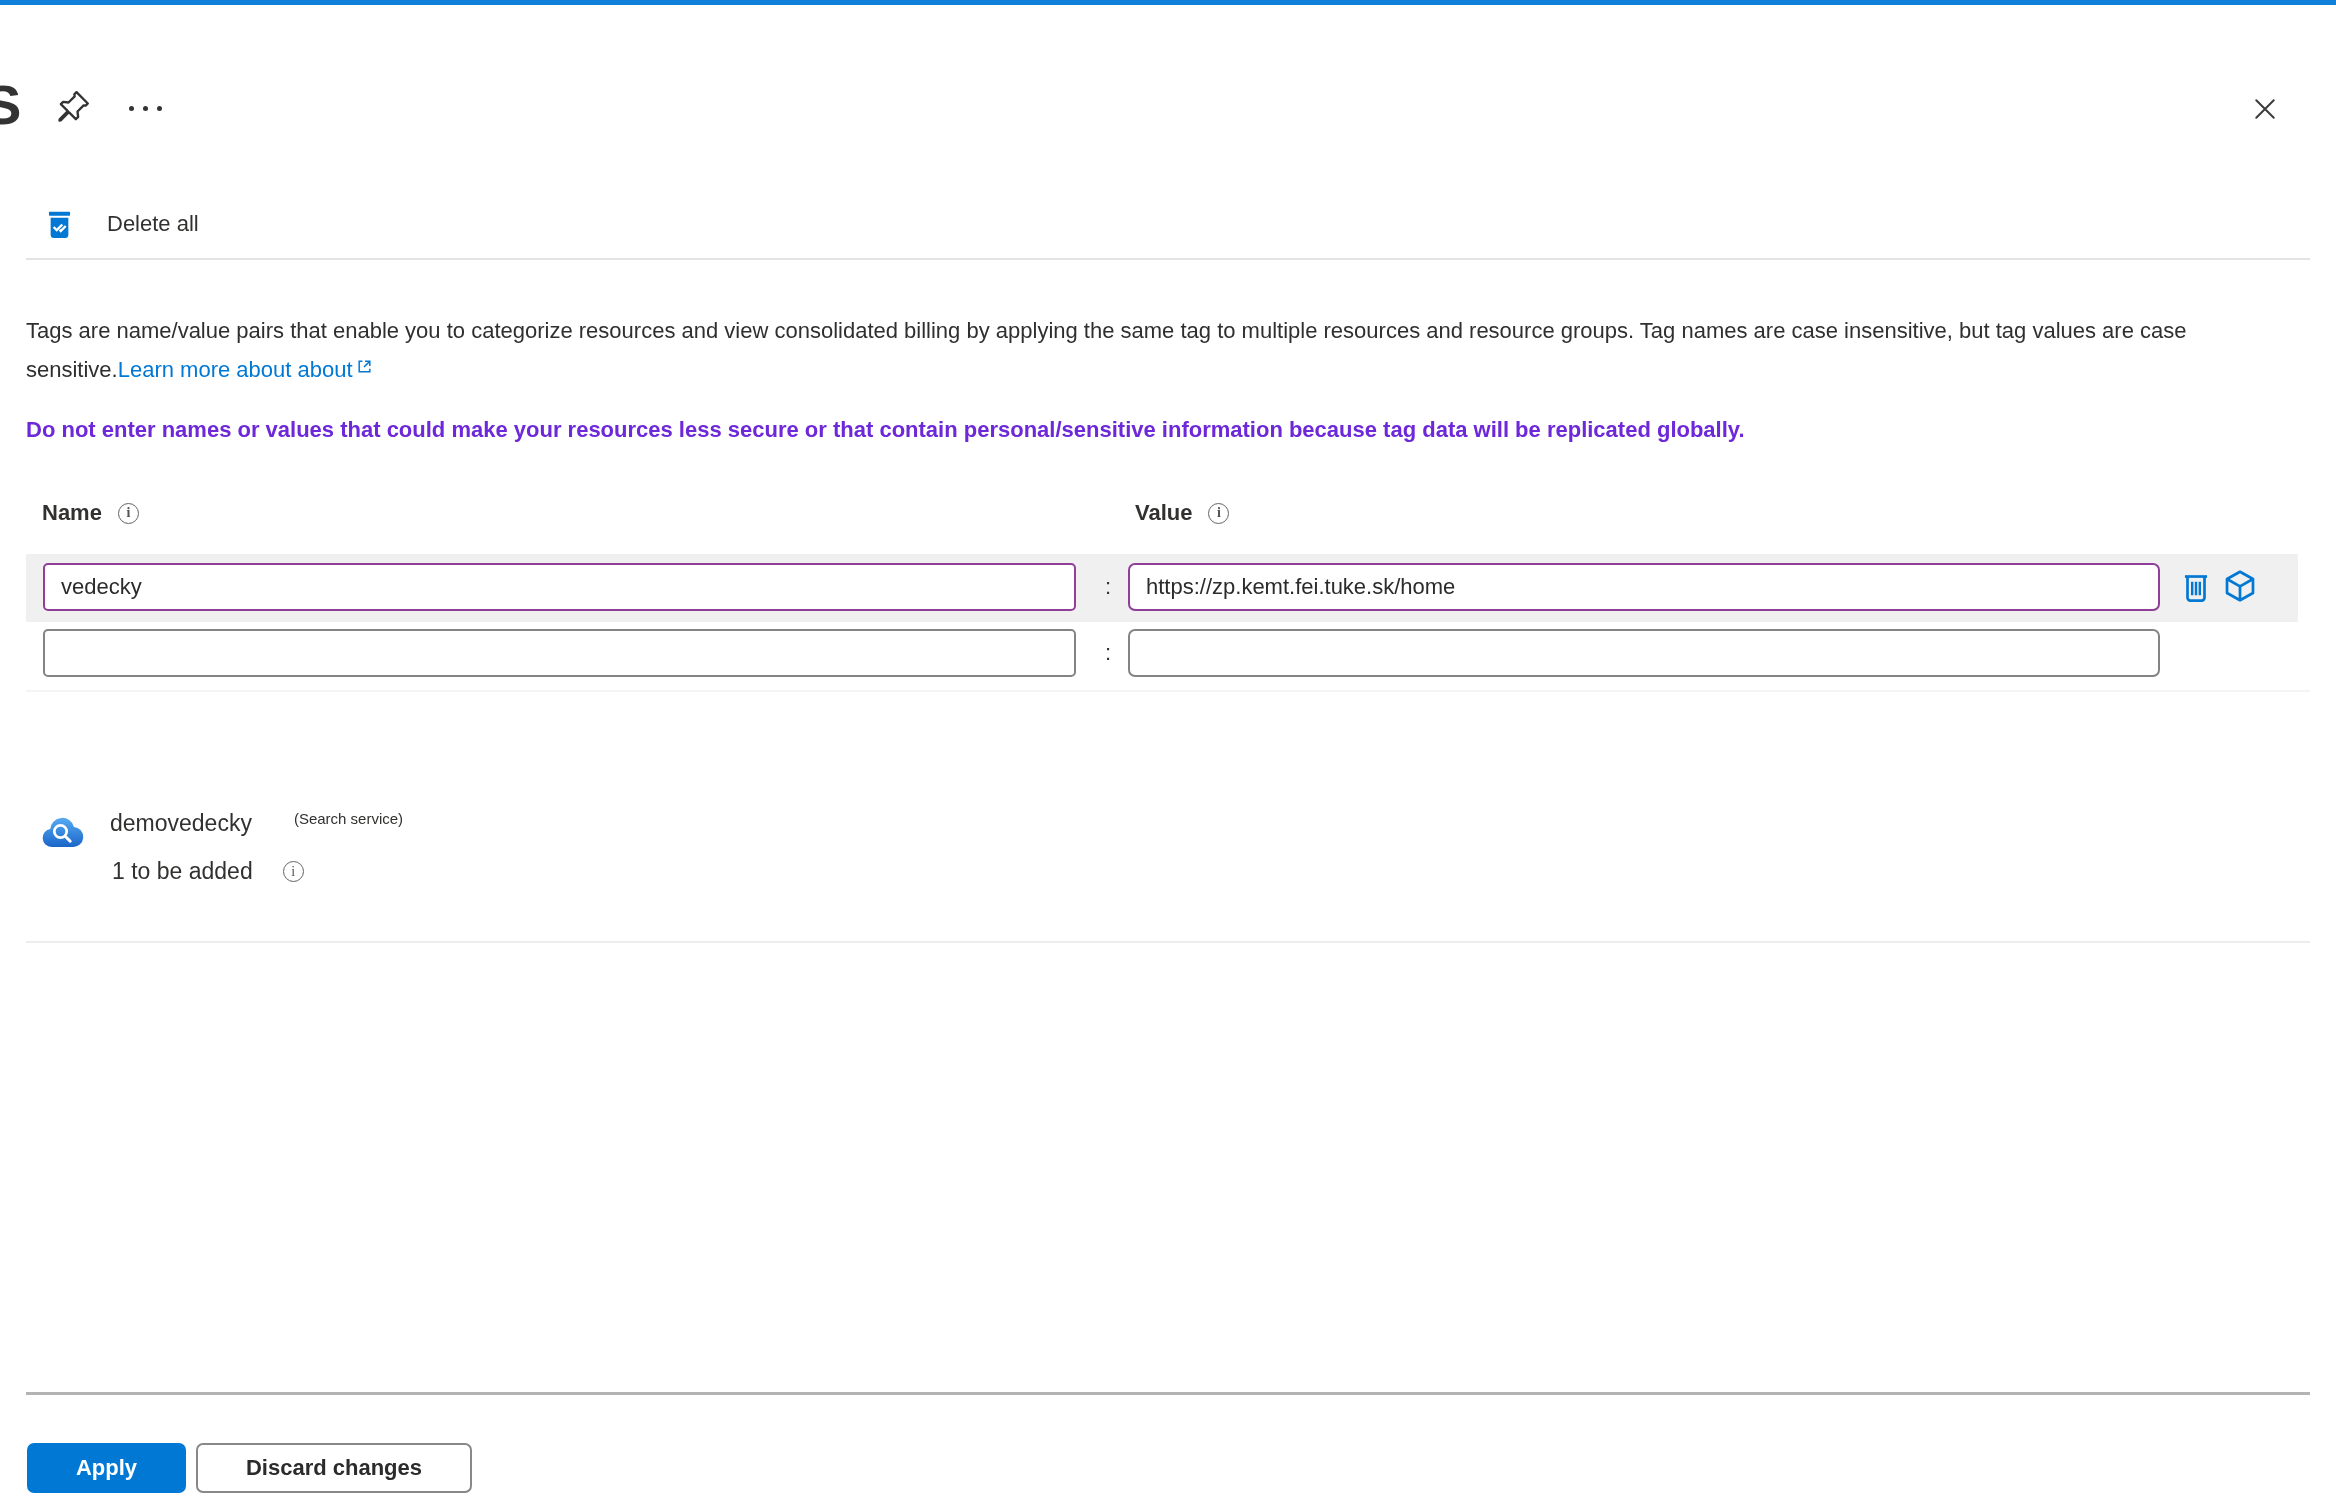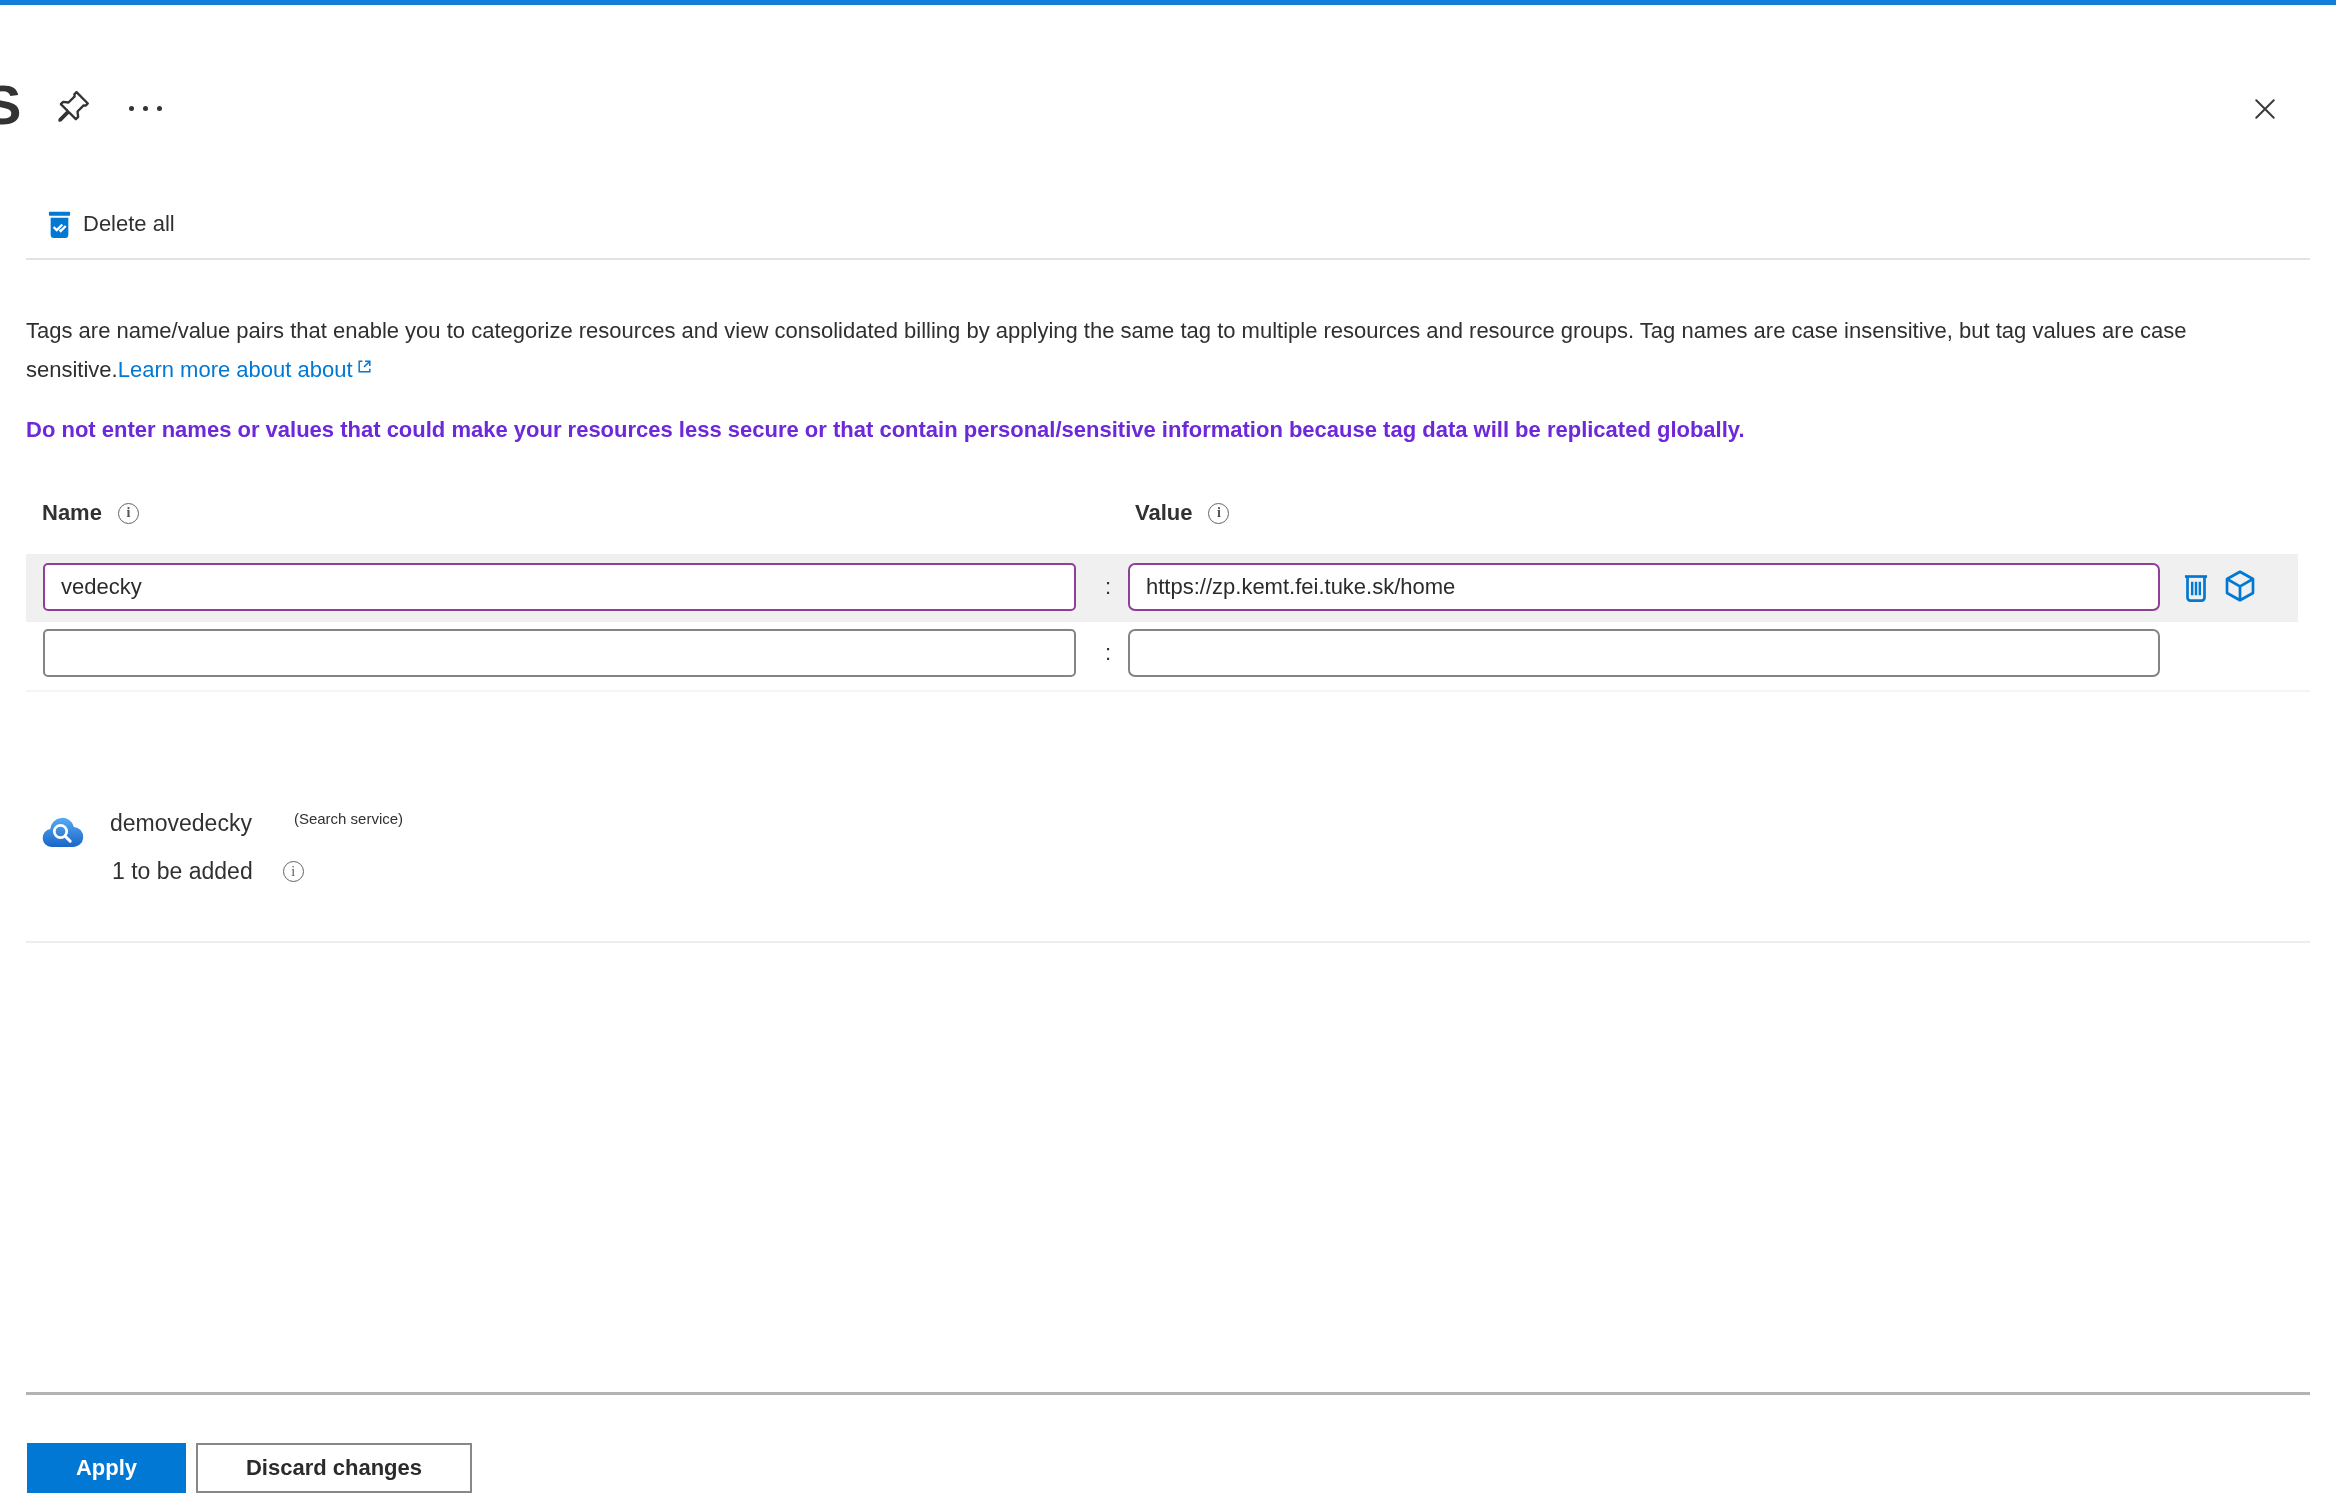--- a/index.html
+++ b/index.html
@@ -9,21 +9,21 @@
 
   .topbar { left:0; top:0; width:2336px; height:5px; background:#0f7fd9; }
 
   .title-partial { left:-16px; top:72px; font-size:56px; font-weight:600; color:#333; }
   .icon-btn { display:flex; align-items:center; justify-content:center; cursor:pointer; }
   .pin { left:52px; top:86px; width:42px; height:42px; }
   .ellipsis { left:122px; top:102px; width:46px; height:12px; display:flex; gap:9px; align-items:center; }
   .ellipsis i { width:5px; height:5px; border-radius:50%; background:#333; }
   .close { left:2248px; top:92px; width:34px; height:34px; }
 
-  .toolbar-btn { left:44px; top:204px; height:40px; display:flex; align-items:center; gap:8px; cursor:pointer; }
+  .toolbar-btn { left:44px; top:204px; height:40px; display:flex; align-items:center; gap:32px; cursor:pointer; }
   .toolbar-btn .label { font-size:22px; color:#323130; }
 
   .divider { background:#e3e3e3; height:2px; }
   .div-toolbar { left:26px; top:258px; width:2284px; }
   .div-resource { left:26px; top:941px; width:2284px; background:#ededed; }
   .div-footer { left:26px; top:1392px; width:2284px; height:3px; background:#b3b3b3; }
   .div-rows { left:26px; top:690px; width:2284px; background:#f4f4f4; }
 
   .desc { left:26px; top:312px; width:2292px; font-size:22px; line-height:37px; color:#2f2f2f; }
   .link { color:#0078d4; text-decoration:none; cursor:pointer; }
@@ -53,21 +53,21 @@
   .row-action { position:absolute; width:36px; height:40px; cursor:pointer; }
   .act-trash { left:2178px; top:567px; }
   .act-cube { left:2222px; top:566px; }
 
   .res-row { left:40px; top:810px; display:flex; align-items:flex-start; gap:22px; }
   .res-icon { width:48px; height:42px; margin-top:2px; }
   .res-name { font-size:23px; color:#323130; }
   .res-type { font-size:15px; color:#323130; margin-left:20px; }
   .res-status { left:112px; top:858px; display:flex; align-items:center; gap:30px; font-size:23px; color:#323130; }
 
-  .btn { position:absolute; top:1443px; height:50px; border-radius:0; font-size:22px; font-weight:bold;
+  .btn { position:absolute; top:1443px; height:50px; border-radius:7px; font-size:22px; font-weight:bold;
     display:flex; align-items:center; justify-content:center; cursor:pointer;
     font-family:"Liberation Sans", sans-serif; }
   .btn-apply { left:27px; width:159px; background:#0078d4; color:#fff; border:none; }
   .btn-discard { left:196px; width:276px; background:#fff; color:#2b2b2b; border:2px solid #8a8886; }
 </style>
 </head>
 <body>
 
 <div class="abs topbar"></div>
 

